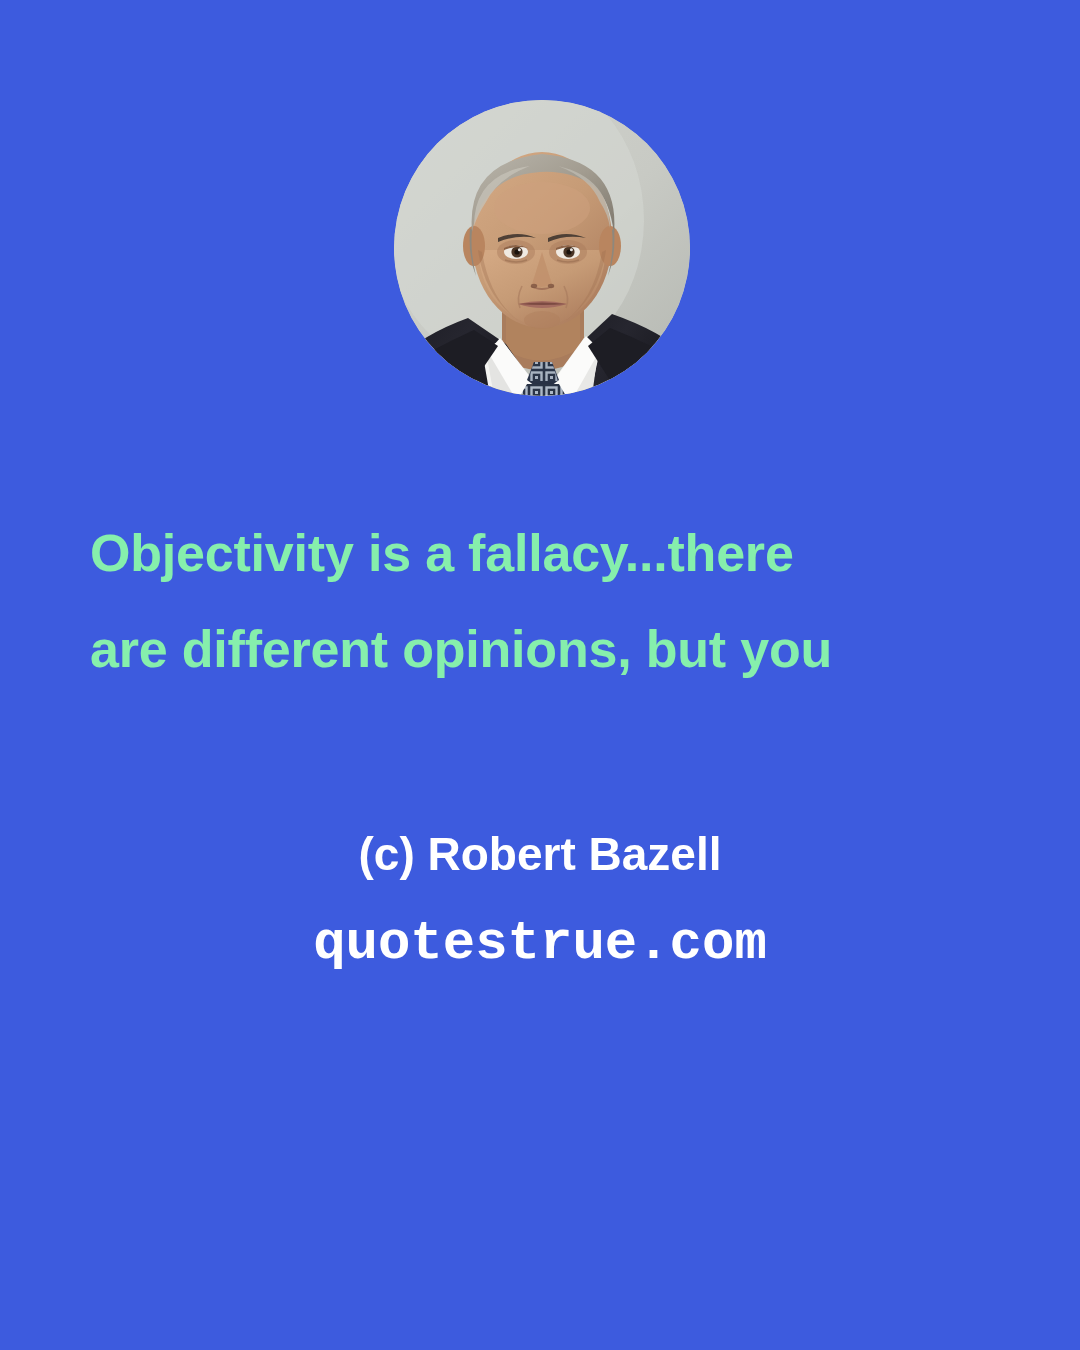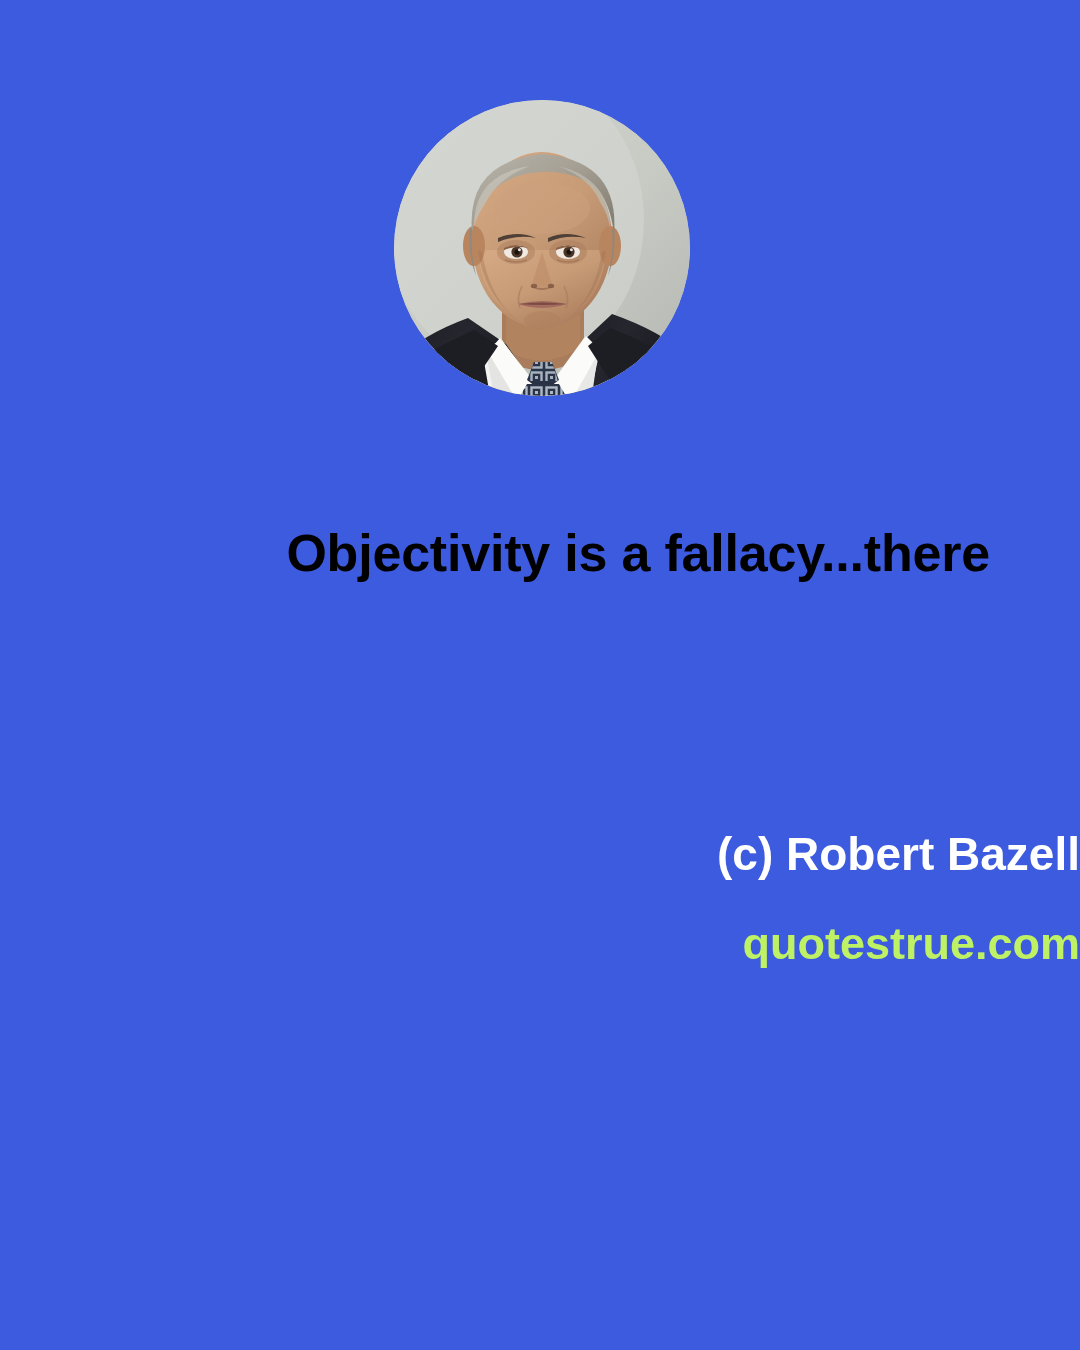--- a/index.html
+++ b/index.html
@@ -39,56 +39,57 @@
     width: 296px;
     height: 296px;
   }
 
   
   #quote-text {
     position: absolute;
     left: 0;
     top: 505px;
     width: 1080px;
-    text-align: right;
-    color: #000000;
+    text-align: left;
+    color: #86efac;
     font-size: 52px;
     font-weight: 700;
     line-height: 96px;
     letter-spacing: -0.2px;
     padding: 0 90px;
     box-sizing: border-box;
   }
   #quote-text .qline {
     display: block;
     white-space: nowrap;
   }
 
   #attribution {
     position: absolute;
     left: 0;
     top: 809px;
     width: 1080px;
-    text-align: right;
+    text-align: center;
   }
   #author-line {
     display: block;
     color: #ffffff;
     font-size: 46px;
     font-weight: 700;
     line-height: 90px;
     white-space: nowrap;
   }
   #site-line {
     display: block;
-    color: #bef264;
-    font-size: 45px;
+    color: #ffffff;
+    font-size: 54px;
     font-weight: 700;
     line-height: 90px;
     white-space: nowrap;
+    font-family: Liberation Mono, monospace;
   }
 </style>
 </head>
 <body>
 
 <div id="quote-card">
 
   <div id="avatar">
     <svg viewBox="0 0 296 296" xmlns="http://www.w3.org/2000/svg">
       <defs>
@@ -203,20 +204,21 @@
         <ellipse cx="148" cy="220" rx="18" ry="9" fill="#b07f5e" opacity="0.5"></ellipse>
 
         <path d="M84 150 Q90 196 126 222 Q96 200 88 152 Z" fill="#9d6f50" opacity="0.35"></path>
         <path d="M212 150 Q206 196 170 222 Q200 200 208 152 Z" fill="#9d6f50" opacity="0.35"></path>
       </g>
     </svg>
   </div>
 
   <div id="quote-text">
     <span class="qline">Objectivity is a fallacy...there</span>
+    <span class="qline">are different opinions, but you</span>
   </div>
 
   <div id="attribution">
     <span id="author-line">(c) Robert Bazell</span>
     <span id="site-line">quotestrue.com</span>
   </div>
 
 </div>
 
 </body></html>

